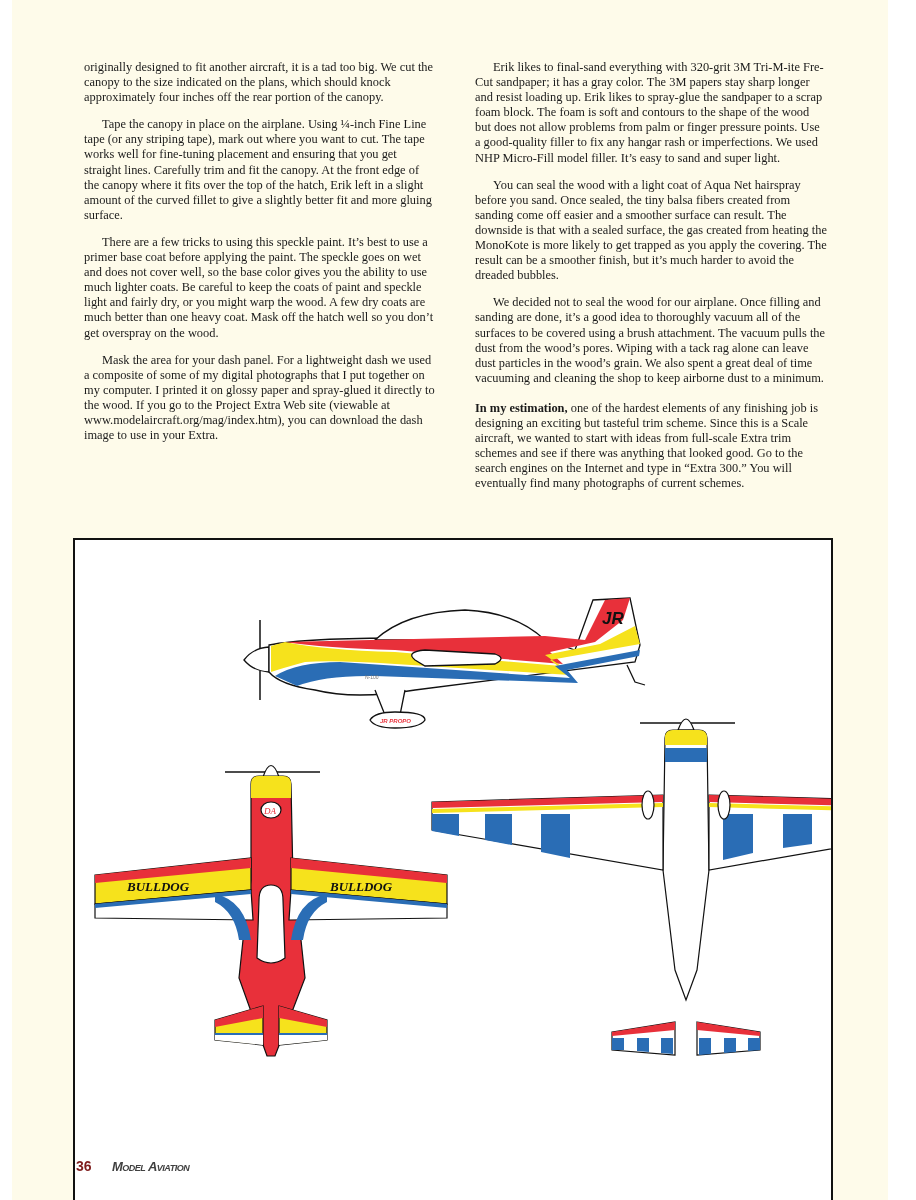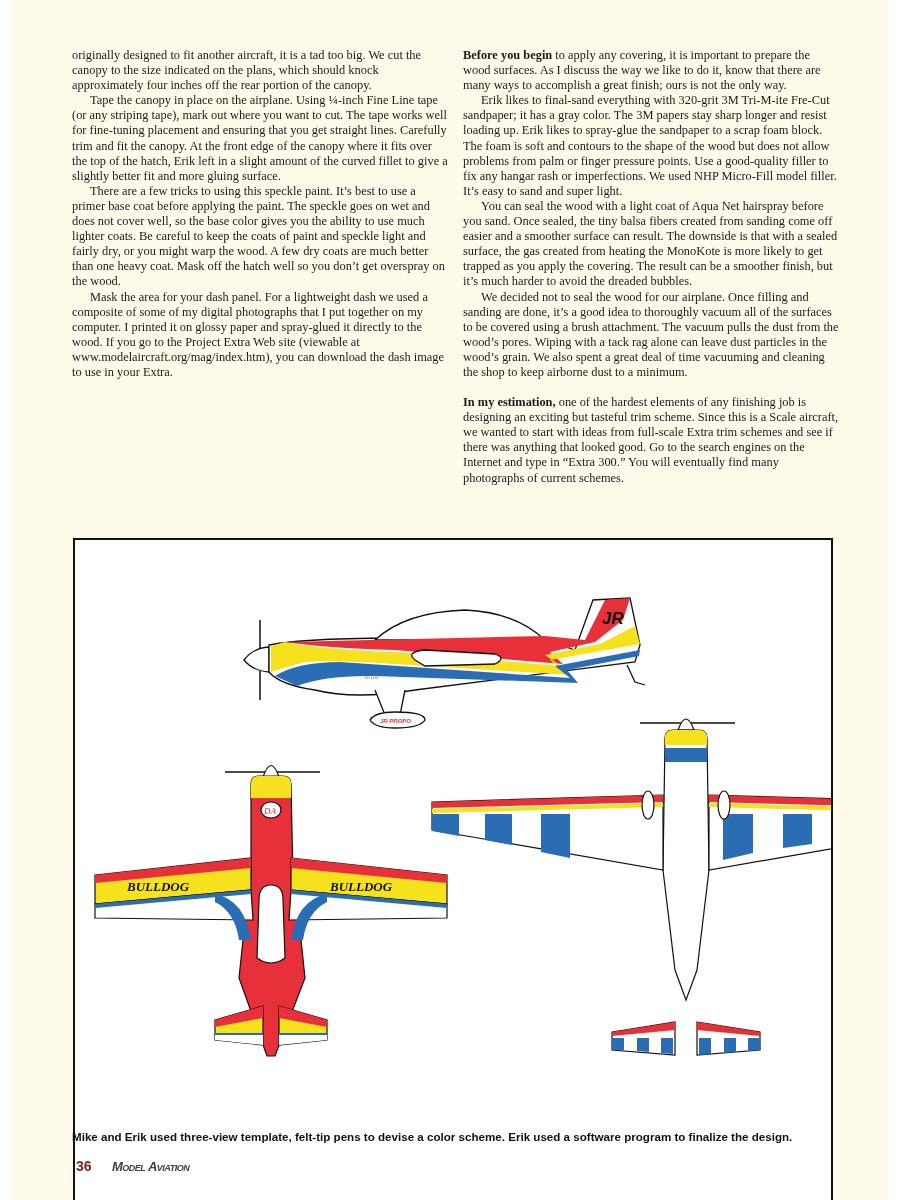--- a/index.html
+++ b/index.html
@@ -1,21 +1,21 @@
 <!DOCTYPE html>
 <html><head>
 <meta charset="utf-8">
 <style>
   html, body { margin:0; padding:0; }
   body { width:916px; height:1200px; background:#ffffff; position:relative; overflow:hidden; }
   .page { position:absolute; left:12px; top:0; width:876px; height:1200px; background:#fefbea; }
   .col { position:absolute; top:48px; width:376px; font-family:"Liberation Serif", serif; font-size:12.4px; line-height:15.1px; color:#1a1a1a; }
   .col.left { left:60px; }
   .col.right { left:451px; }
-  .col p { margin:0; text-indent:0; }
+  .col p { margin:12px; text-indent:0; }
   .col p.ind { text-indent:18px; }
   .col p.gap { margin-top:15px; }
   .col b { font-weight:bold; }
   .credit { position:absolute; left:587px; top:554px; font-family:"Liberation Sans", sans-serif; font-size:8.6px; color:#222; }
   .figure { position:absolute; left:61px; top:538px; width:760px; height:744px; background:#ffffff; border:2px solid #111; box-sizing:border-box; }
   .figure svg { position:absolute; left:0; top:0; }
   .caption { position:absolute; left:60px; top:1130px; font-family:"Liberation Sans", sans-serif; font-weight:bold; font-size:11.6px; color:#111; white-space:nowrap; }
   .folio { position:absolute; left:64px; top:1158px; font-family:"Liberation Sans", sans-serif; font-weight:bold; font-size:14px; color:#7f1d1d; }
   .mag { position:absolute; left:100px; top:1159px; font-family:"Liberation Sans", sans-serif; font-weight:bold; font-style:italic; font-size:13px; color:#404040; font-variant:small-caps; letter-spacing:-0.5px; }
 </style>
@@ -25,21 +25,20 @@
 <div class="page">
 
   <div class="col left">
     <p>originally designed to fit another aircraft, it is a tad too big. We cut the canopy to the size indicated on the plans, which should knock approximately four inches off the rear portion of the canopy.</p>
     <p class="ind">Tape the canopy in place on the airplane. Using ¼-inch Fine Line tape (or any striping tape), mark out where you want to cut. The tape works well for fine-tuning placement and ensuring that you get straight lines. Carefully trim and fit the canopy. At the front edge of the canopy where it fits over the top of the hatch, Erik left in a slight amount of the curved fillet to give a slightly better fit and more gluing surface.</p>
     <p class="ind">There are a few tricks to using this speckle paint. It’s best to use a primer base coat before applying the paint. The speckle goes on wet and does not cover well, so the base color gives you the ability to use much lighter coats. Be careful to keep the coats of paint and speckle light and fairly dry, or you might warp the wood. A few dry coats are much better than one heavy coat. Mask off the hatch well so you don’t get overspray on the wood.</p>
     <p class="ind">Mask the area for your dash panel. For a lightweight dash we used a composite of some of my digital photographs that I put together on my computer. I printed it on glossy paper and spray-glued it directly to the wood. If you go to the Project Extra Web site (viewable at www.modelaircraft.org/mag/index.htm), you can download the dash image to use in your Extra.</p>
   </div>
 
   <div class="col right">
-    <p><b>Before you begin</b><span> to apply any covering, it is important to prepare the wood surfaces. As I discuss the way we like to do it, know that there are many ways to accomplish a great finish; ours is not the only way.</span></p>
     <p class="ind">Erik likes to final-sand everything with 320-grit 3M Tri-M-ite Fre-Cut sandpaper; it has a gray color. The 3M papers stay sharp longer and resist loading up. Erik likes to spray-glue the sandpaper to a scrap foam block. The foam is soft and contours to the shape of the wood but does not allow problems from palm or finger pressure points. Use a good-quality filler to fix any hangar rash or imperfections. We used NHP Micro-Fill model filler. It’s easy to sand and super light.</p>
     <p class="ind">You can seal the wood with a light coat of Aqua Net hairspray before you sand. Once sealed, the tiny balsa fibers created from sanding come off easier and a smoother surface can result. The downside is that with a sealed surface, the gas created from heating the MonoKote is more likely to get trapped as you apply the covering. The result can be a smoother finish, but it’s much harder to avoid the dreaded bubbles.</p>
     <p class="ind">We decided not to seal the wood for our airplane. Once filling and sanding are done, it’s a good idea to thoroughly vacuum all of the surfaces to be covered using a brush attachment. The vacuum pulls the dust from the wood’s pores. Wiping with a tack rag alone can leave dust particles in the wood’s grain. We also spent a great deal of time vacuuming and cleaning the shop to keep airborne dust to a minimum.</p>
     <p class="gap"><b>In my estimation,</b><span> one of the hardest elements of any finishing job is designing an exciting but tasteful trim scheme. Since this is a Scale aircraft, we wanted to start with ideas from full-scale Extra trim schemes and see if there was anything that looked good. Go to the search engines on the Internet and type in “Extra 300.” You will eventually find many photographs of current schemes.</span></p>
   </div>
 
   <div class="credit">Photos by the author  Graphic Design by Carla Kunz</div>
 
   <div class="figure">
     <svg width="756" height="568" viewBox="0 0 756 568">
@@ -122,16 +121,15 @@
           <path d="M562,498 L574,498 L574,512 L562,511 Z" fill="#2a6db5"></path>
           <path d="M586,498 L598,498 L598,514 L586,513 Z" fill="#2a6db5"></path>
           <path d="M624,498 L636,498 L636,514 L624,515 Z" fill="#2a6db5"></path>
           <path d="M649,498 L661,498 L661,512 L649,513 Z" fill="#2a6db5"></path>
           <path d="M673,498 L685,498 L685,510 L673,511 Z" fill="#2a6db5"></path>
         </g>
       </g>
     </svg>
   </div>
 
-  <div class="caption">Mike and Erik used three-view template, felt-tip pens to devise a color scheme. Erik used a software program to finalize the design.</div>
   <div class="folio">36</div>
   <div class="mag">Model Aviation</div>
 </div>
 
 </body></html>

